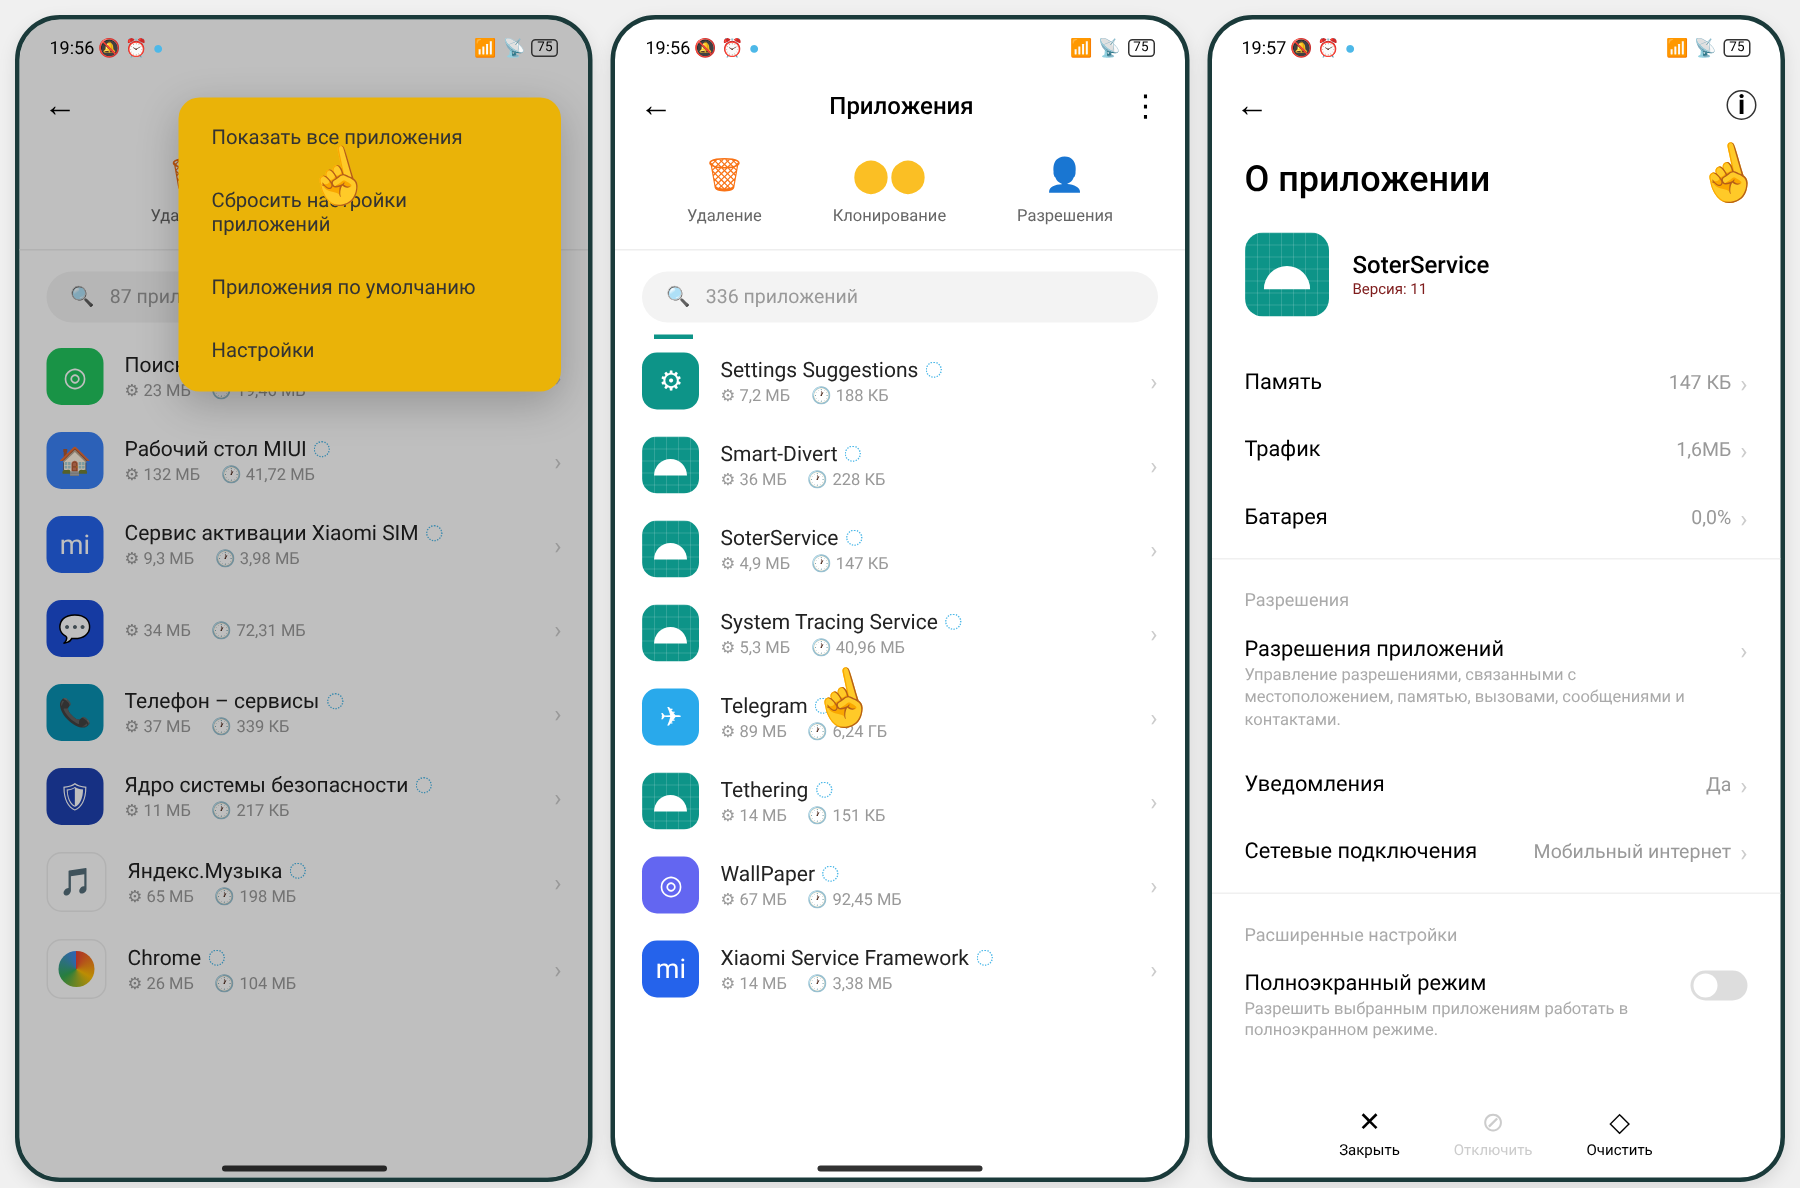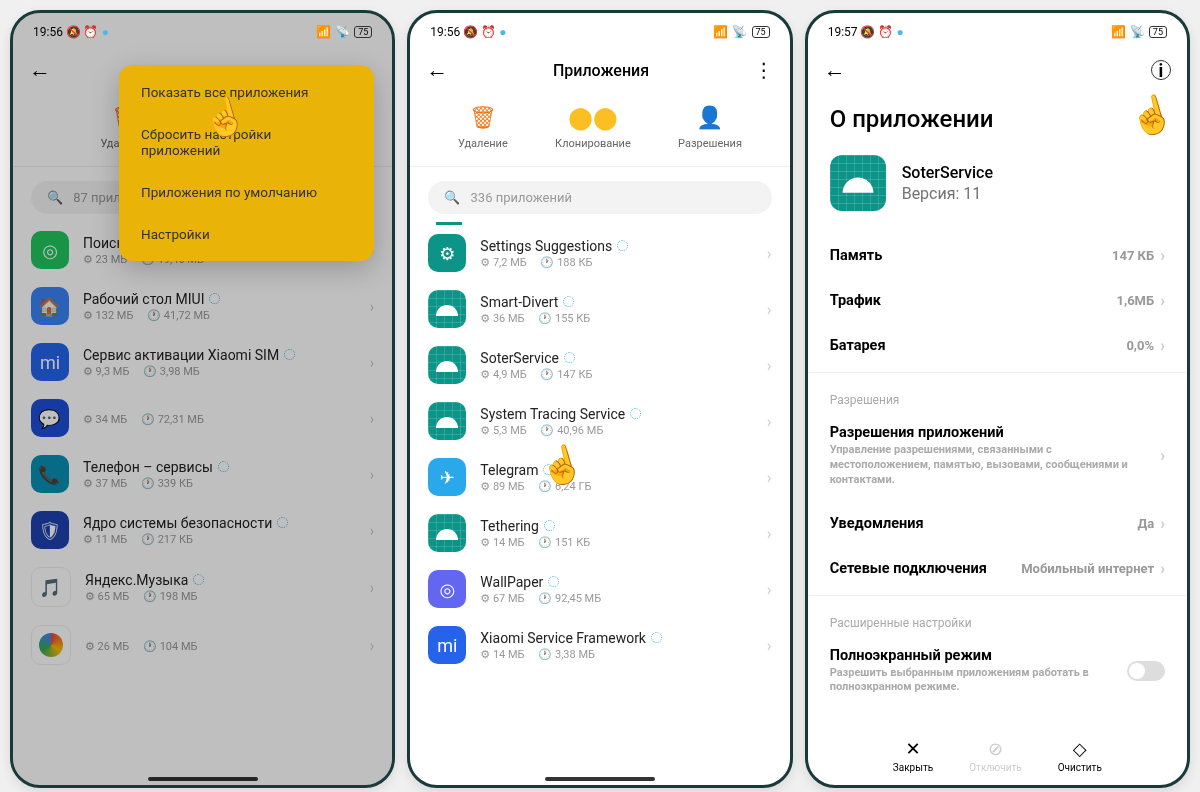--- a/index.html
+++ b/index.html
@@ -204,29 +204,27 @@
 .detail-app-icon {
   width: 56px;
   height: 56px;
   border-radius: 12px;
   background: #0d9488;
   display: flex;
   align-items: center;
   justify-content: center;
 }
 .detail-app-name { font-size: 16px; font-weight: 500; }
-.detail-app-ver { font-size: 16px; color: #737373; margin-top: 2px; }
+.detail-app-ver { font-size: 10px; color: #7f1d1d; margin-top: 2px; }
 .detail-row {
   display: flex;
   justify-content: space-between;
-  align-items: center;
   padding: 13px 22px;
   font-size: 14.5px;
   cursor: pointer;
-  font-weight: bold;
 }
 .detail-value {
   color: #999;
   font-size: 13px;
   display: flex;
   align-items: center;
   gap: 6px;
 }
 .section-label {
   padding: 16px 22px 4px;
@@ -432,20 +430,24 @@
             <span>🕐 <span>198 МБ</span></span>
           </div>
         </div>
         <span class="chevron">›</span>
       </div>
     <div class="app-row">
         <div class="app-icon" style="background:#fff;border:1px solid #eee">
           <span style="background:conic-gradient(#ea4335,#fbbc05,#34a853,#4285f4);width:24px;height:24px;border-radius:50%;display:block"></span>
         </div>
         <div class="app-info">
+          <div class="app-name">
+            <span>Chrome</span>
+            <span class="spinner"></span>
+          </div>
           <div class="app-meta">
             <span>⚙ <span>26 МБ</span></span>
             <span>🕐 <span>104 МБ</span></span>
           </div>
         </div>
         <span class="chevron">›</span>
       </div>
   </div>
   <div class="popup-menu">
     <div class="popup-item">Показать все приложения</div>
@@ -514,21 +516,21 @@
         <div class="app-icon icon-teal">
           <div class="android-glyph"></div>
         </div>
         <div class="app-info">
           <div class="app-name">
             <span>Smart-Divert</span>
             <span class="spinner"></span>
           </div>
           <div class="app-meta">
             <span>⚙ <span>36 МБ</span></span>
-            <span>🕐 <span>155 КБ</span></span>
+            <span>🕐 <span>228 КБ</span></span>
           </div>
         </div>
         <span class="chevron">›</span>
       </div>
     <div class="app-row">
         <div class="app-icon icon-teal">
           <div class="android-glyph"></div>
         </div>
         <div class="app-info">
           <div class="app-name">

